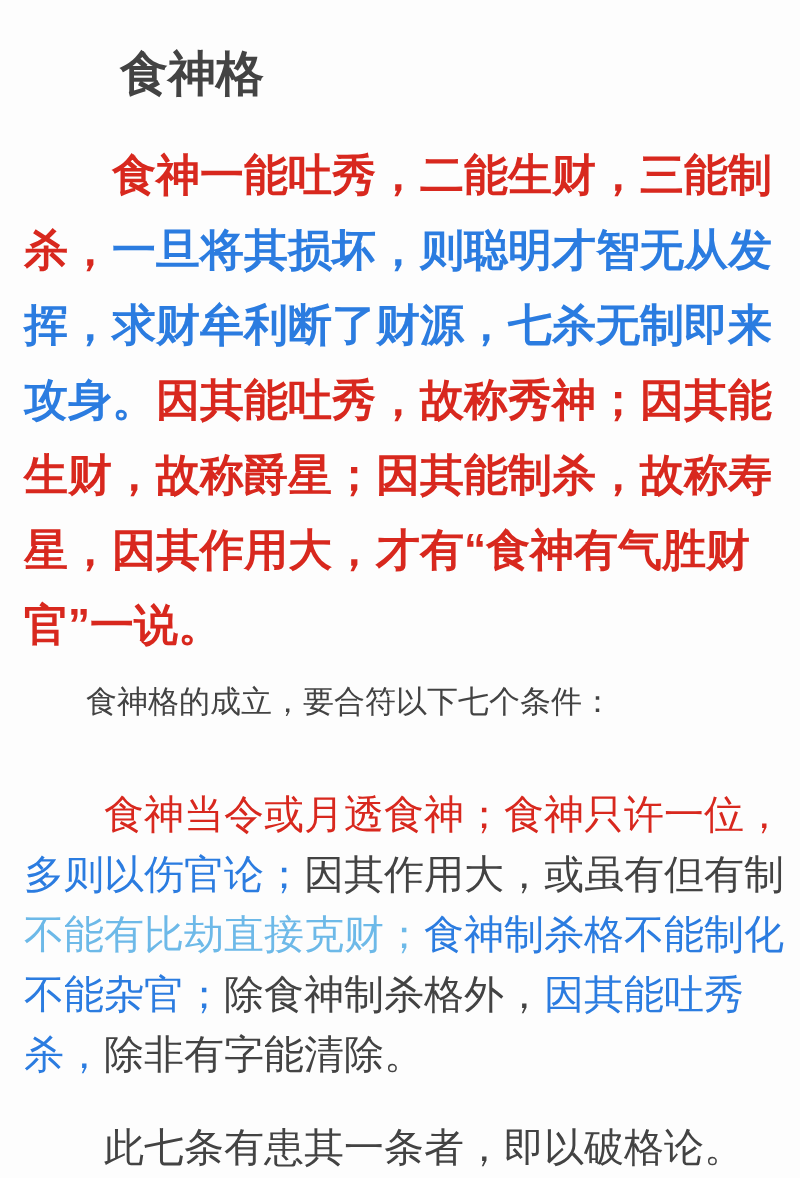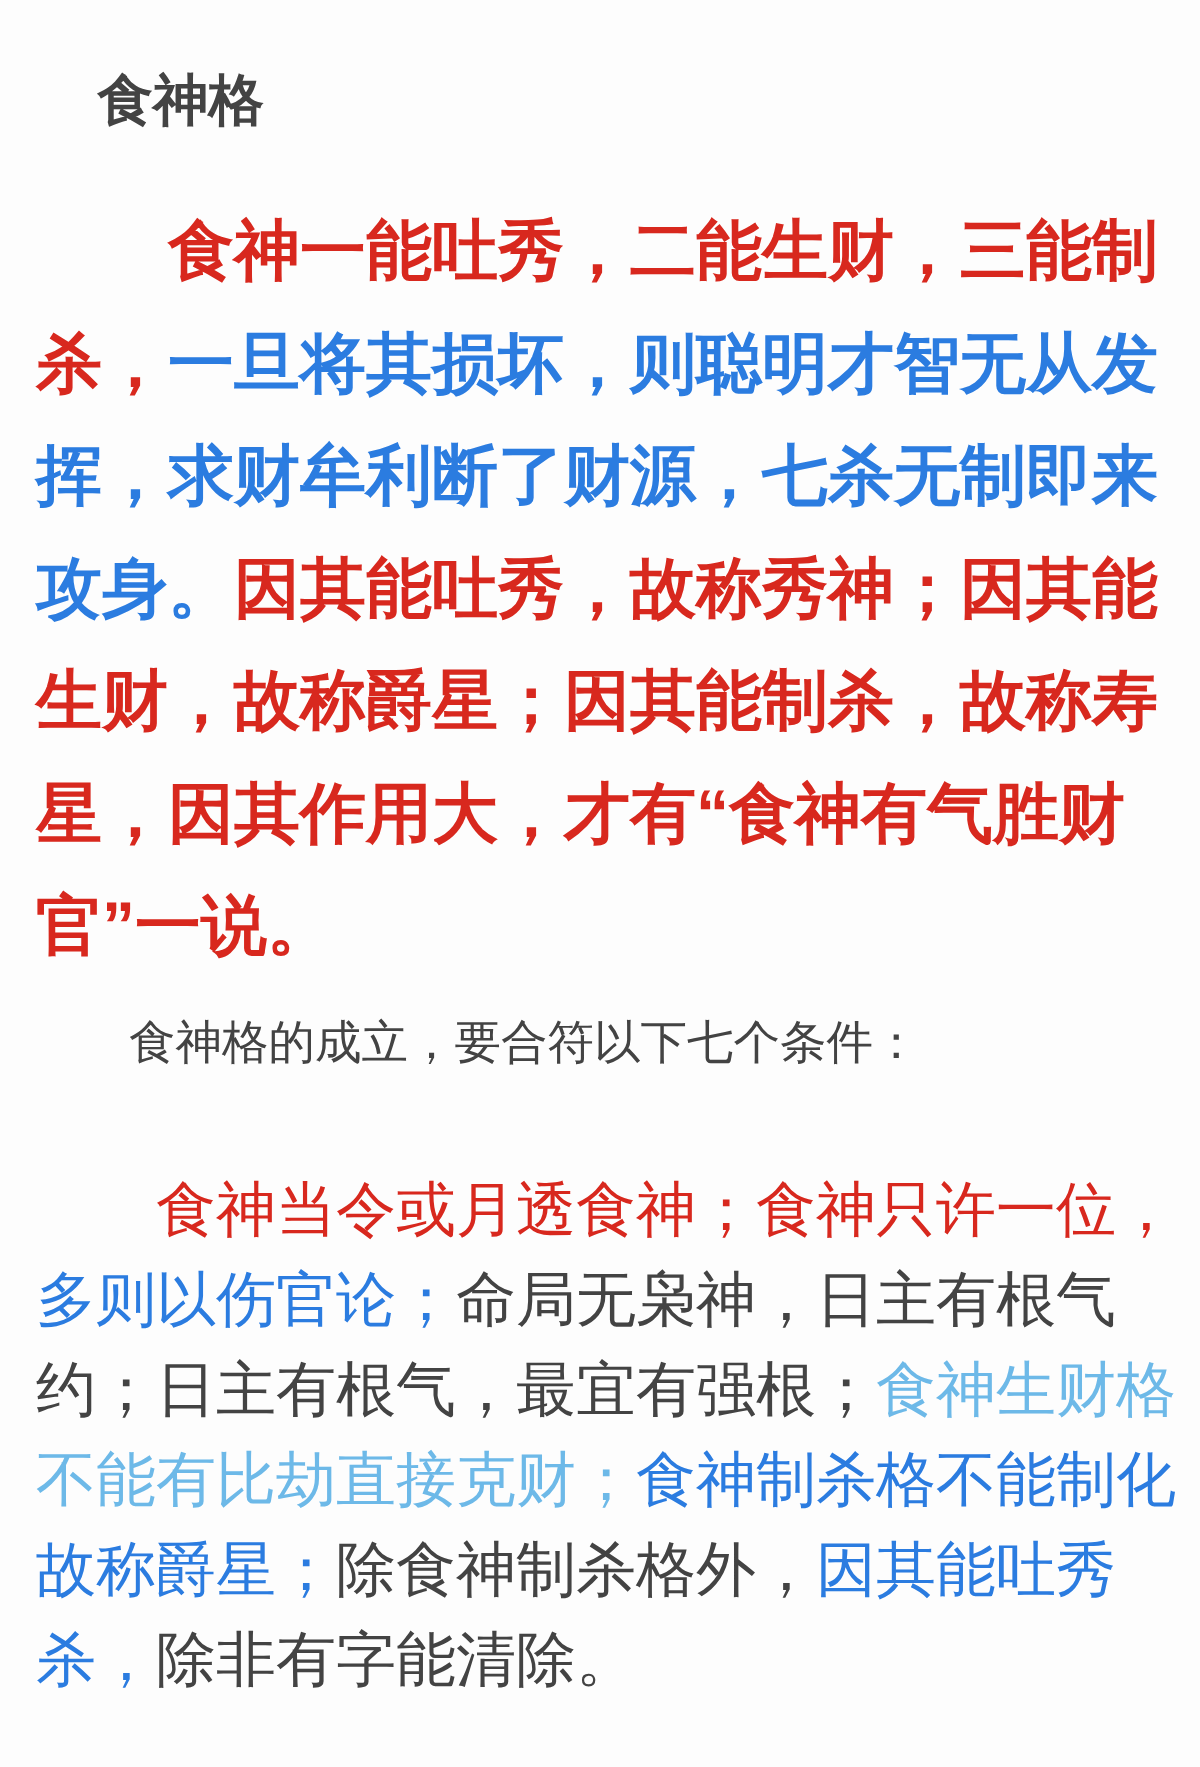--- a/index.html
+++ b/index.html
@@ -10,25 +10,25 @@
     width: 800px;
     height: 1178px;
     overflow: hidden;
     background: var(--c-background, #fdfdfd);
     font-family: "Liberation Sans", "DejaVu Sans", sans-serif;
   }
   .content {
     padding: 18px 0 0 24px;
   }
   .page-title {
-    font-size: 37px;
+    font-size: 48px;
     line-height: 48px;
     font-weight: bold;
     color: var(--c-dark);
-    margin-left: 41px;
+    margin-left: 96px;
     white-space: nowrap;
   }
   .para { white-space: nowrap; }
   .para-intro {
     margin-top: 39px;
     font-size: 44px;
     font-weight: bold;
   }
   .para-intro .line {
     line-height: 75px;
@@ -95,30 +95,27 @@
     <div class="line indented">
       <span>食神格的成立，要合符以下七个条件：</span>
     </div>
   </div>
 
   <div class="para para-conditions">
     <div class="line indented">
       <span class="red">食神当令或月透食神；食神只许一位，</span>
     </div>
     <div class="line">
-      <span class="blue">多则以伤官论；</span><span class="dark">命局无枭神，日主有根气</span>
-    </div>
-    <div class="line">
-      <span class="dark">约；日主有根气，最宜有强根；</span><span class="light_blue">食神生财格</span>
+      <span class="blue">多则以伤官论；</span><span class="dark">因其作用大，或虽有但有制</span>
     </div>
     <div class="line">
       <span class="light_blue">不能有比劫直接克财；</span><span class="blue">食神制杀格不能制化</span>
     </div>
     <div class="line">
-      <span class="blue">故称爵星；</span><span class="dark">除食神制杀格外，</span><span class="blue">因其能吐秀</span>
+      <span class="blue">不能杂官；</span><span class="dark">除食神制杀格外，</span><span class="blue">因其能吐秀</span>
     </div>
     <div class="line">
       <span class="blue">杀，</span><span class="dark">除非有字能清除。</span>
     </div>
   </div>
 
   <div class="para para-conclusion">
     <div class="line indented">
       <span>此七条有患其一条者，即以破格论。</span>
     </div>

